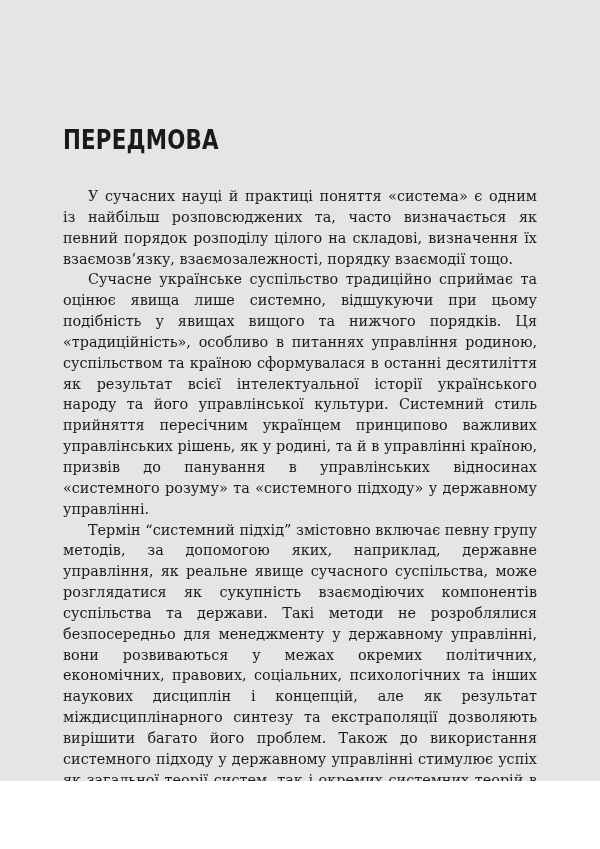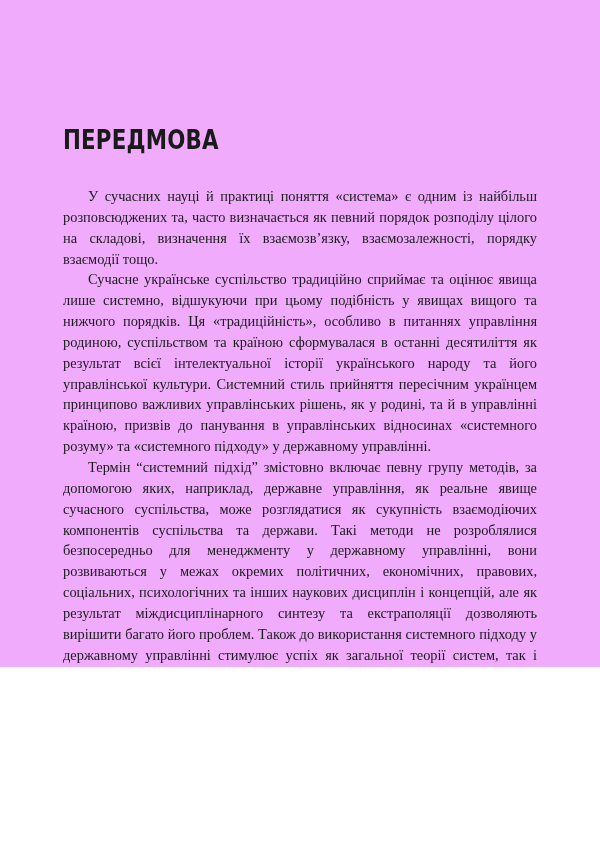--- a/index.html
+++ b/index.html
@@ -5,22 +5,22 @@
 <style>
   html, body {
     margin: 0;
     padding: 0;
     background: #ffffff;
   }
 
   .page {
     position: relative;
     width: 600px;
-    height: 667px;
-    background: #f0abfc;
+    height: 781px;
+    background: #e5e5e5;
     overflow: hidden;
     box-sizing: border-box;
   }
 
   .content-block {
     position: absolute;
     left: 63px;
     top: 0;
     width: 474px;
   }
@@ -55,21 +55,20 @@
     text-justify: inter-word;
     hyphens: manual;
     -webkit-hyphens: manual;
   }
 
   .body-text p {
     margin: 0;
     padding: 0;
     text-indent: 25px;
     text-align: justify;
-    font-family: Liberation Serif, serif;
   }
 
   .body-text p:last-child {
     text-align-last: justify;
   }
 
   .page-number {
     position: absolute;
     right: 60px;
     top: 788px;

